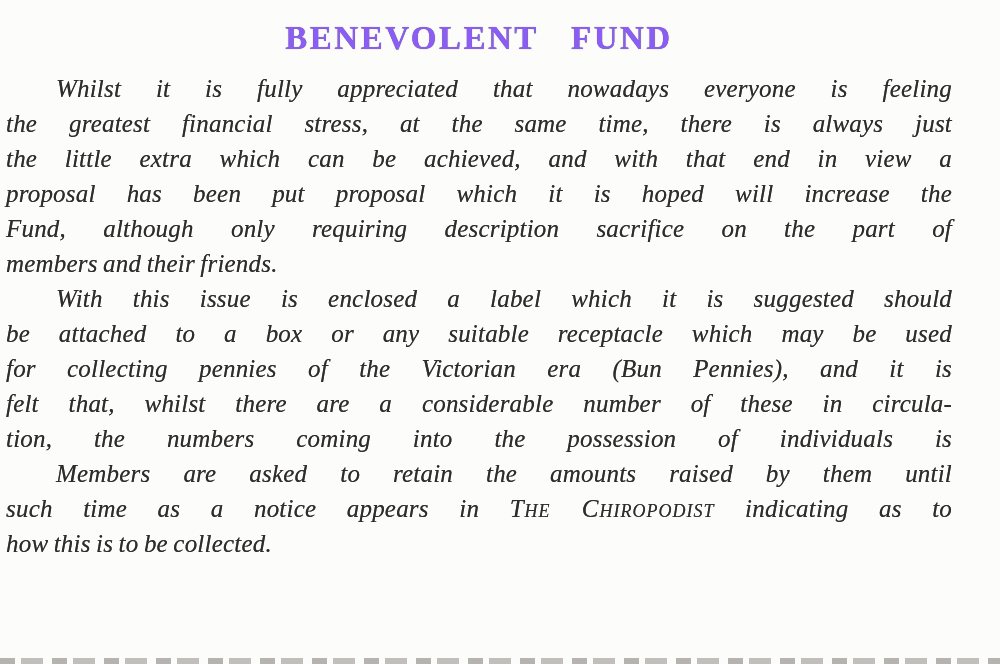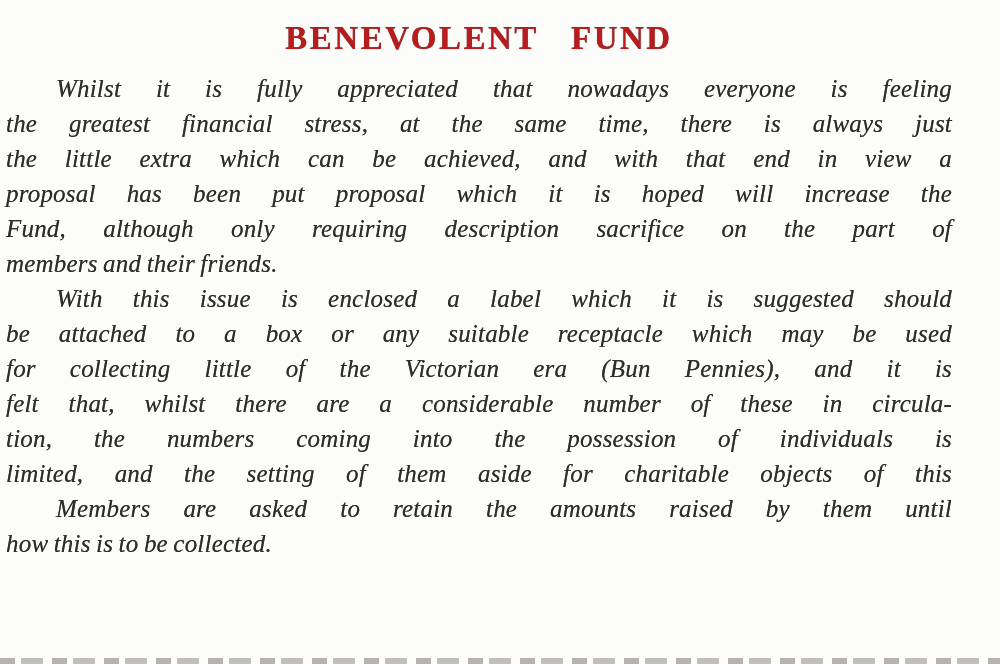--- a/index.html
+++ b/index.html
@@ -23,21 +23,21 @@
     padding:18px 48px 0 6px;
   }
   .title{
     margin:0 0 13px 0;
     font-size:33px;
     line-height:40px;
     font-weight:bold;
     text-align:center;
     letter-spacing:2.5px;
     word-spacing:22px;
-    color:#b91c1c;
+    color:#8b5cf6;
     text-shadow:0 0 0.7px rgba(30,30,30,.8);
   }
   .para{margin:0;padding:0;}
   .line{
     font-size:25px;
     line-height:35px;
     letter-spacing:0.2px;
     word-spacing:-1px;
     text-align:justify;
     text-align-last:justify;
@@ -79,26 +79,26 @@
     <div class="line">the greatest financial stress, at the same time, there is always just</div>
     <div class="line">the little extra which can be achieved, and with that end in view a</div>
     <div class="line">proposal has been put proposal which it is hoped will increase the</div>
     <div class="line">Fund, although only requiring description sacrifice on the part of</div>
     <div class="line last">members and their friends.</div>
   </div>
 
   <div class="para">
     <div class="line indent">With this issue is enclosed a label which it is suggested should</div>
     <div class="line">be attached to a box or any suitable receptacle which may be used</div>
-    <div class="line">for collecting little of the Victorian era (Bun Pennies), and it is</div>
+    <div class="line">for collecting pennies of the Victorian era (Bun Pennies), and it is</div>
     <div class="line">felt that, whilst there are a considerable number of these in circula-</div>
     <div class="line">tion, the numbers coming into the possession of individuals is</div>
-    <div class="line">limited, and the setting of them aside for charitable objects of this</div>
   </div>
 
   <div class="para">
     <div class="line indent">Members are asked to retain the amounts raised by them until</div>
+    <div class="line"><span>such time as a notice appears in </span><span class="smallcaps">The Chiropodist</span><span> indicating as to</span></div>
     <div class="line last">how this is to be collected.</div>
   </div>
 
   <div class="cutoff"></div>
 
 </div>
 
 </body></html>

